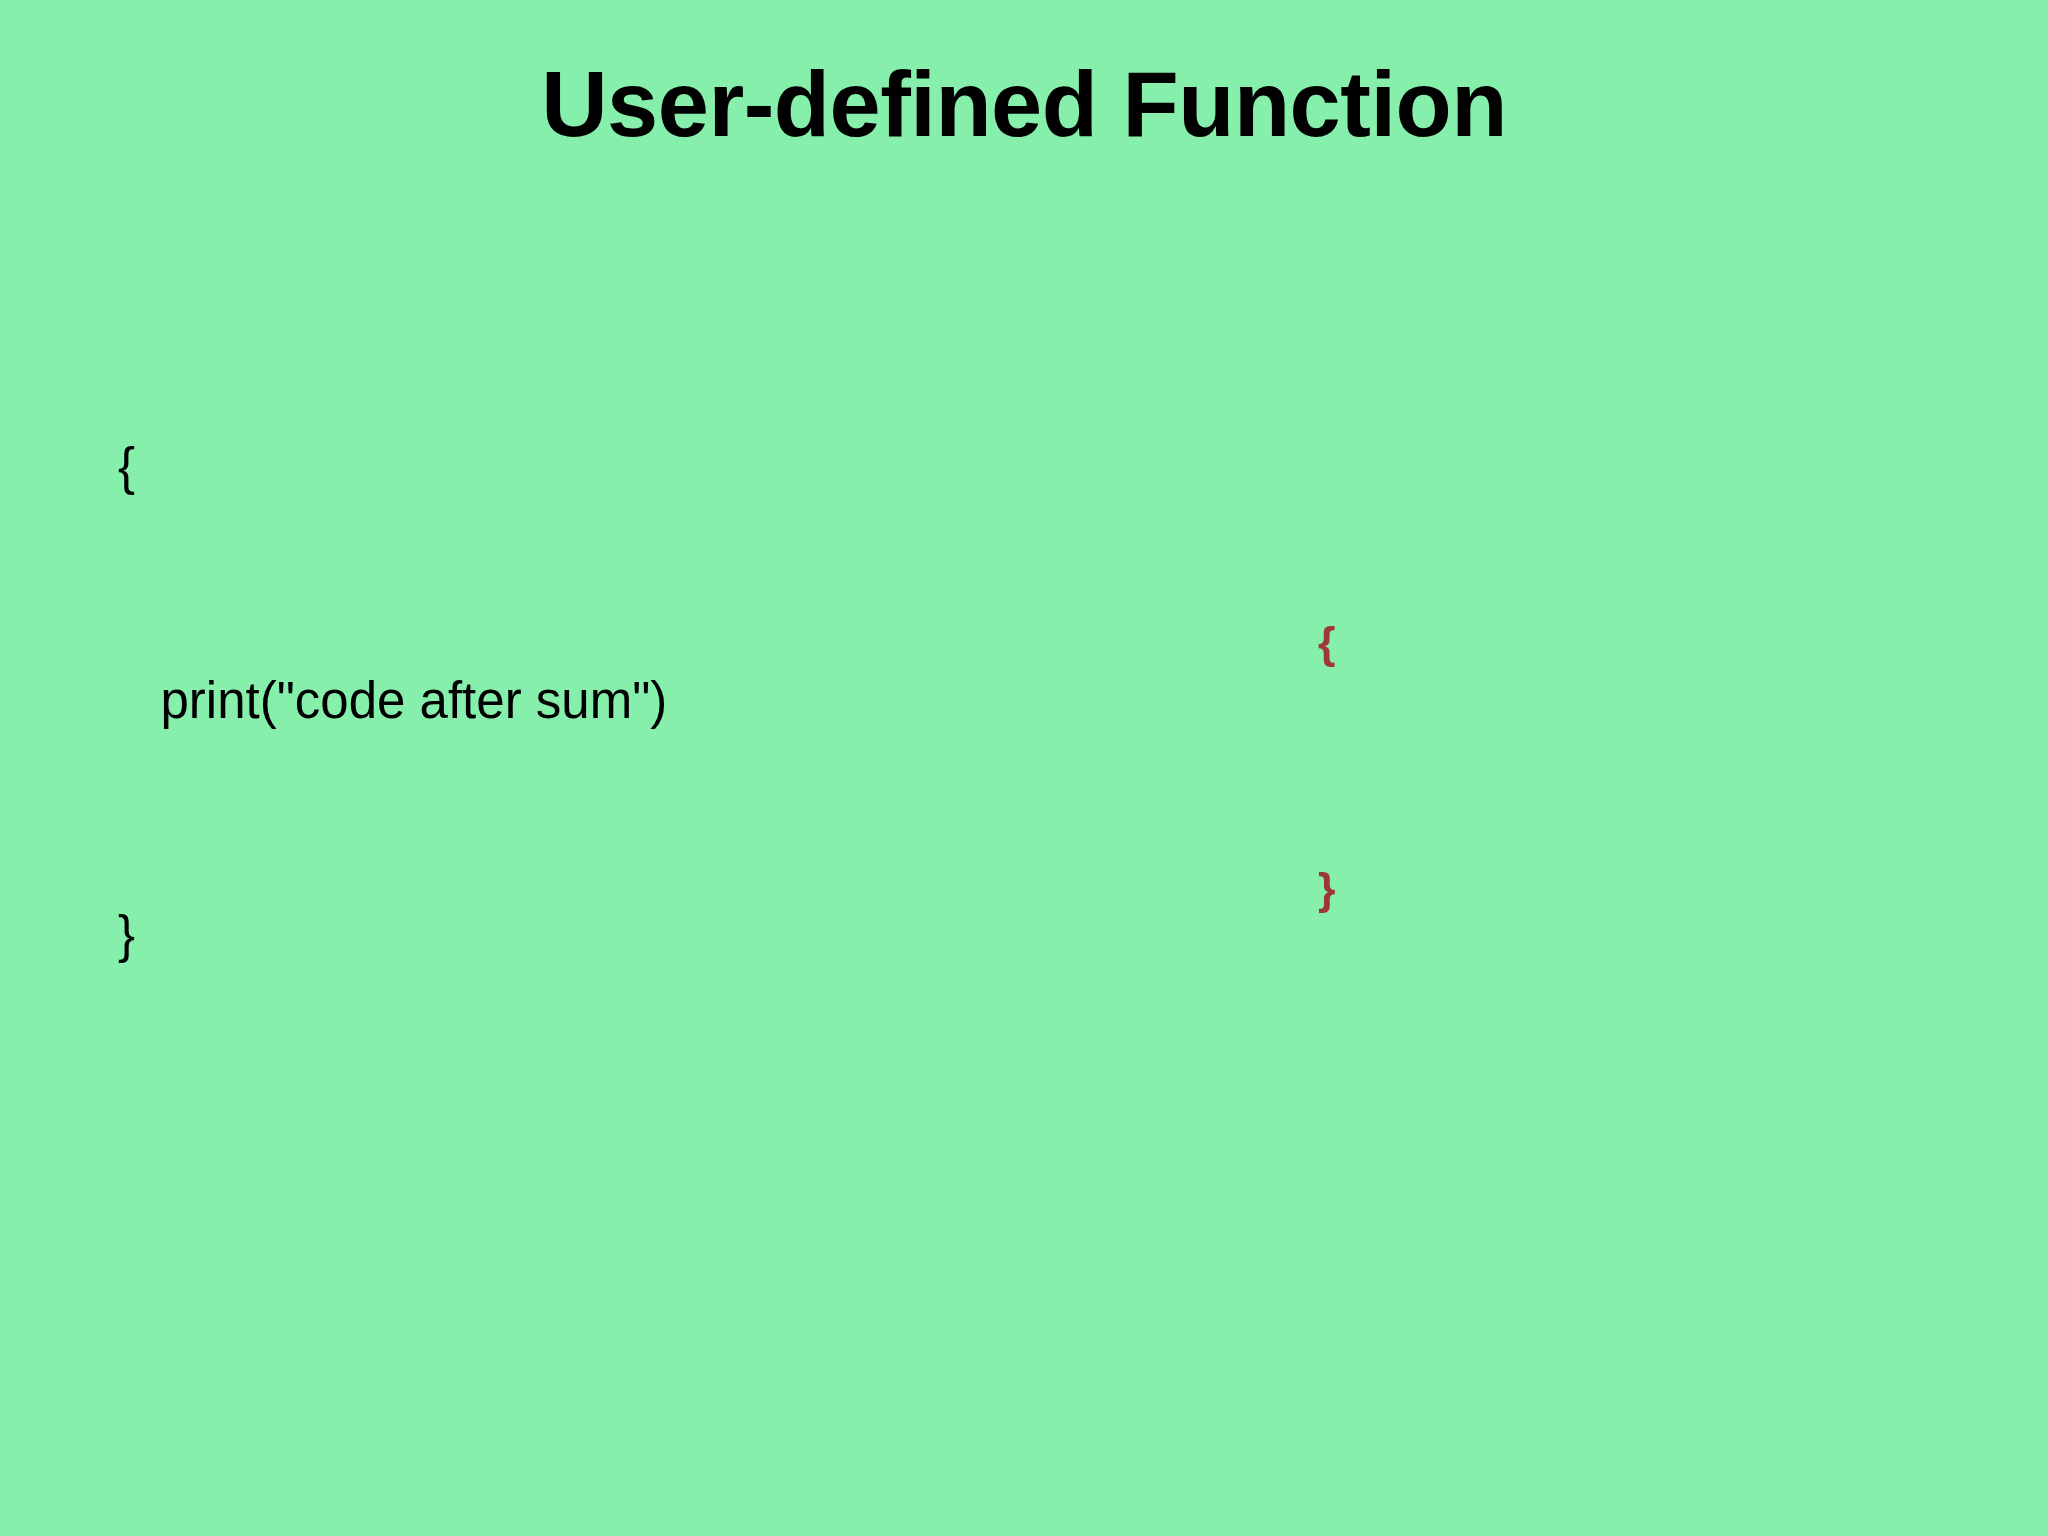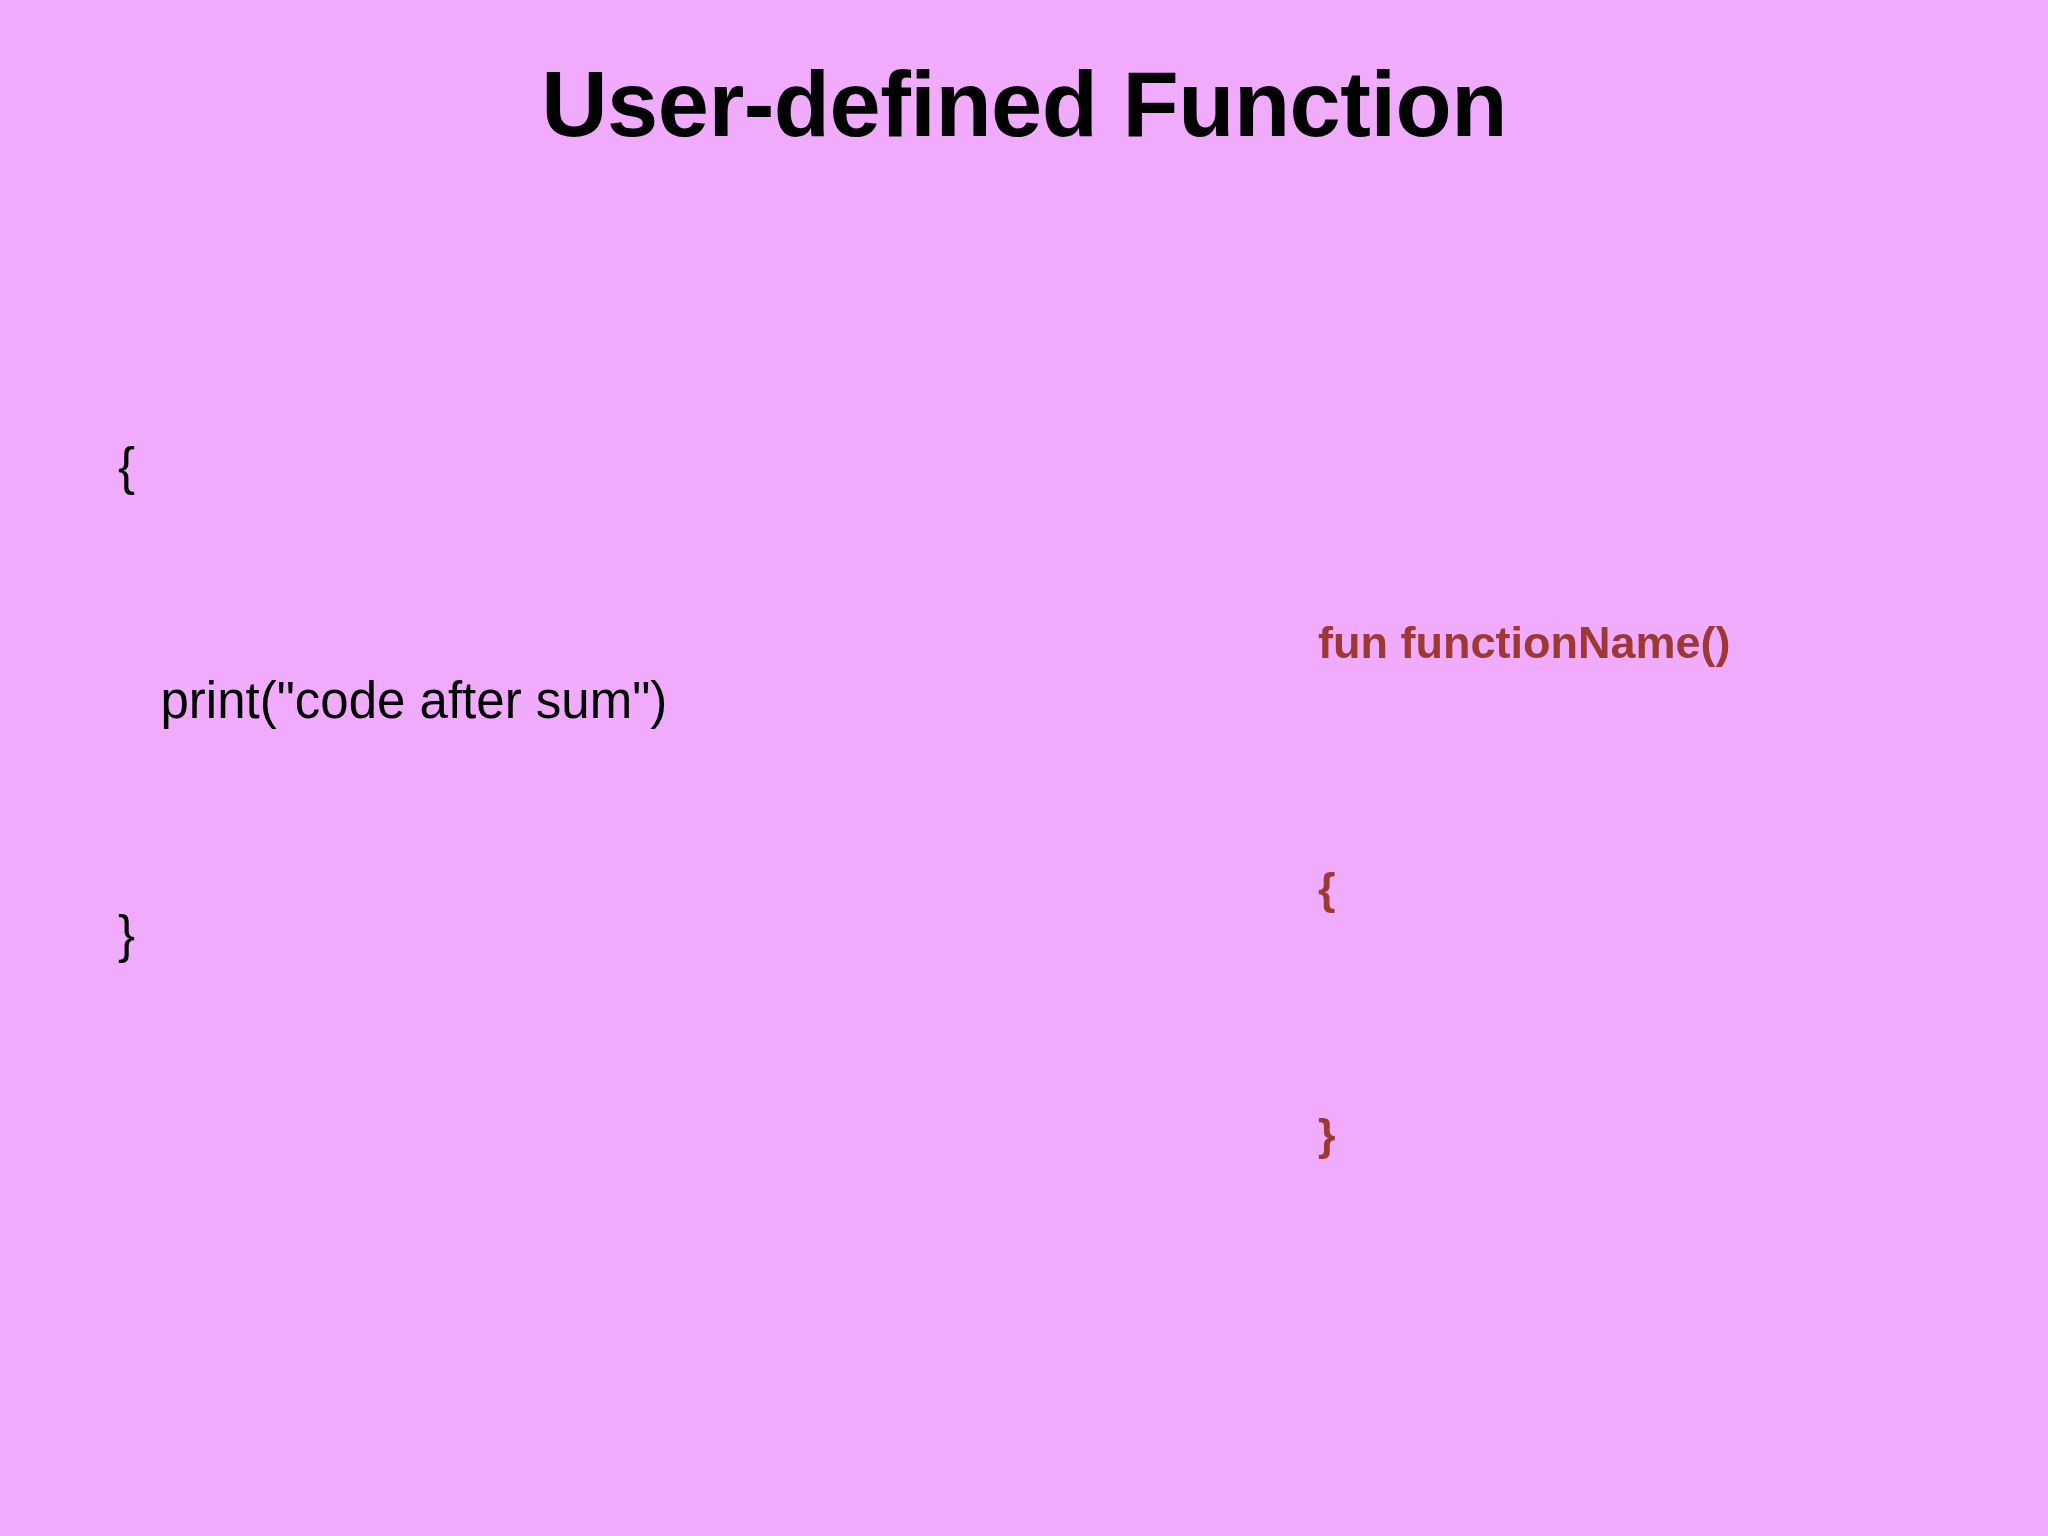--- a/index.html
+++ b/index.html
@@ -11,21 +11,21 @@
     height: 1536px;
     background: #FFFFFF;
     font-family: "Liberation Sans", sans-serif;
     overflow: hidden;
     position: relative;
   }
 
   #slide {
     position: absolute;
     inset: 0;
-    background: #f0abfc;
+    background: #86efac;
   }
 
   
   #slide-title {
     position: absolute;
     top: 56px;
     left: 0;
     width: 2048px;
     text-align: center;
     font-size: 92px;
@@ -85,18 +85,17 @@
     <span class="code-line">}</span>
     
     
     
     
     
     
   </div>
 
   <div id="syntax-template">
-    <span class="syntax-line">fun functionName()</span>
     <span class="syntax-line">{</span>
     <span class="syntax-line">}</span>
   </div>
 
 </div>
 
 </body></html>

